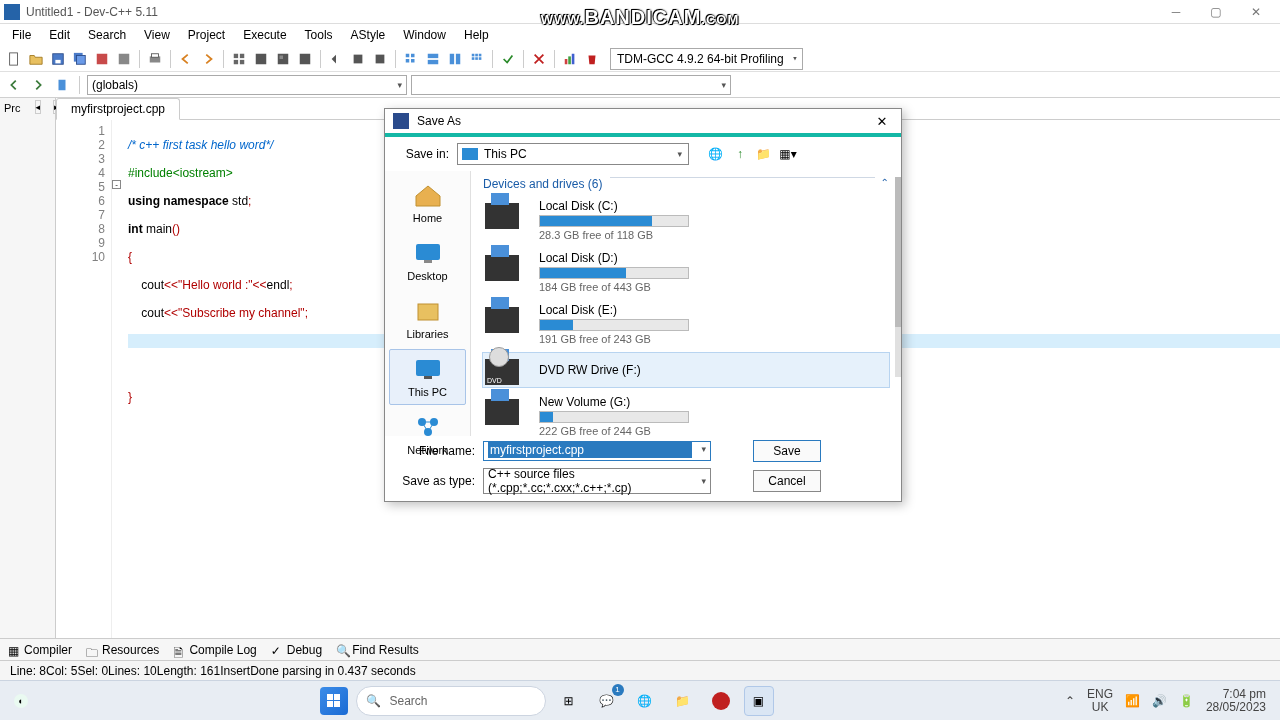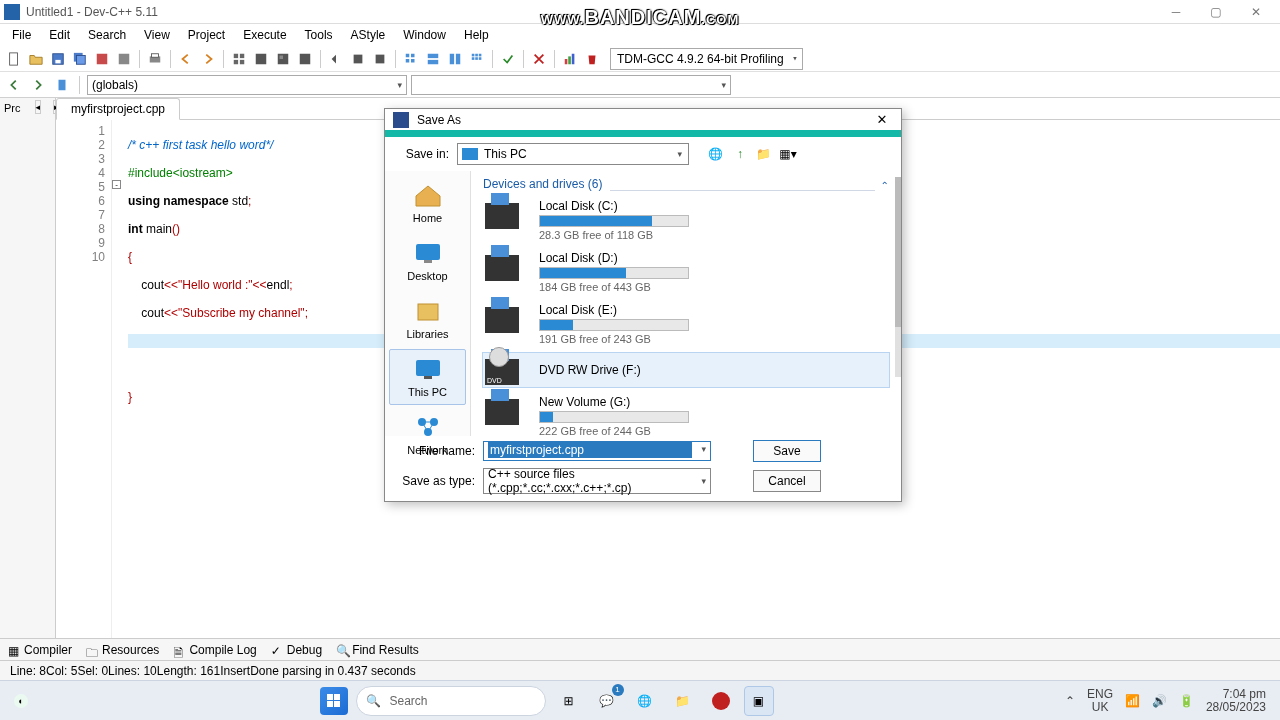--- a/index.html
+++ b/index.html
@@ -70,39 +70,39 @@
 .taskbar .start .g { display: grid; grid-template-columns: 6px 6px; grid-template-rows: 6px 6px; gap: 1px; }
 .taskbar .start .g div { background: #fff; }
 .taskbar .search { width: 190px; height: 30px; background: #fff; border: 1px solid #ccd4e0; border-radius: 16px; display: flex; align-items: center; padding: 0 10px; gap: 8px; color: #666; }
 .taskbar .ticon { width: 30px; height: 30px; border-radius: 4px; display: flex; align-items: center; justify-content: center; }
 .taskbar .spacer { flex: 1; }
 .taskbar .tray { display: flex; align-items: center; gap: 12px; color: #444; font-size: 11px; }
 .taskbar .clock { text-align: right; line-height: 13px; }
 
 
 .dialog { position: absolute; left: 384px; top: 108px; width: 518px; height: 394px; background: #fff; border: 1px solid #888; box-shadow: 3px 3px 10px rgba(0,0,0,.25); z-index: 20; }
-.dialog .dtitle { height: 28px; display: flex; align-items: center; padding: 0 8px; border-bottom: 7px solid #14b8a6; }
+.dialog .dtitle { height: 28px; display: flex; align-items: center; padding: 0 8px; border-bottom: 4px solid #14b8a6; }
 .dialog .dicon { width: 16px; height: 16px; background: #2a4b8c; margin-right: 8px; }
 .dialog .dtitle .txt { flex: 1; }
 .dialog .close { width: 22px; height: 22px; display: flex; align-items: center; justify-content: center; cursor: pointer; font-size: 13px; }
 .dialog .savein-row { height: 34px; display: flex; align-items: center; padding: 0 14px; gap: 8px; }
 .dialog .savein-row .lbl { width: 50px; text-align: right; }
 .dialog .loccombo { flex: 1; height: 22px; border: 1px solid #888; display: flex; align-items: center; padding: 0 4px; position: relative; max-width: 232px; }
 .dialog .loccombo .pcicon { width: 16px; height: 12px; background: #2a8bd4; margin-right: 6px; }
 .dialog .loccombo::after { content: "▾"; position: absolute; right: 6px; font-size: 9px; color: #555; }
 .dialog .nav-icons { display: flex; gap: 6px; margin-left: 10px; }
 .dialog .nav-icons .ni { width: 18px; height: 18px; cursor: pointer; display: flex; align-items: center; justify-content: center; }
 .dialog .body { display: flex; height: 265px; }
 .dialog .places { width: 86px; background: #fbfbfb; border-right: 1px solid #e0e0e0; padding: 4px; display: flex; flex-direction: column; gap: 2px; }
 .dialog .place { display: flex; flex-direction: column; align-items: center; padding: 6px 2px; cursor: pointer; border: 1px solid transparent; border-radius: 2px; }
 .dialog .place.sel { background: #e8f0fa; border-color: #a8c4e8; }
 .dialog .place .picon { width: 32px; height: 26px; margin-bottom: 4px; }
 .dialog .place .plabel { font-size: 11px; text-align: center; }
 .dialog .drives { flex: 1; padding: 6px 12px; position: relative; overflow: hidden; }
-.dialog .drives .header { color: #1a5ca8; font-size: 12px; margin-bottom: 6px; display: flex; align-items: flex-end; }
+.dialog .drives .header { color: #1a5ca8; font-size: 12px; margin-bottom: 6px; display: flex; align-items: flex-start; }
 .dialog .drives .header .line { flex: 1; height: 1px; background: #cfd8e4; margin-left: 8px; }
 .dialog .drives .collapse { color: #1a5ca8; cursor: pointer; font-size: 10px; margin-left: 6px; }
 .dialog .drive { display: flex; align-items: flex-start; gap: 20px; margin-bottom: 6px; padding: 2px; }
 .dialog .drive.sel { background: #e6f1fb; outline: 1px solid #b8d4f0; }
 .dialog .drive .dicon2 { width: 34px; height: 26px; background: #333; position: relative; margin-top: 4px; }
 .dialog .drive .dicon2::before { content: ""; position: absolute; top: -10px; left: 6px; width: 18px; height: 12px; background: #4a90d9; }
 .dialog .drive .info { flex: 1; }
 .dialog .drive .name { font-size: 12px; margin-bottom: 2px; }
 .dialog .drive .bar { width: 150px; height: 12px; border: 1px solid #bbb; background: #e8e8e8; position: relative; margin-bottom: 2px; }
 .dialog .drive .bar .fill { height: 100%; background: #2a8bd4; }

